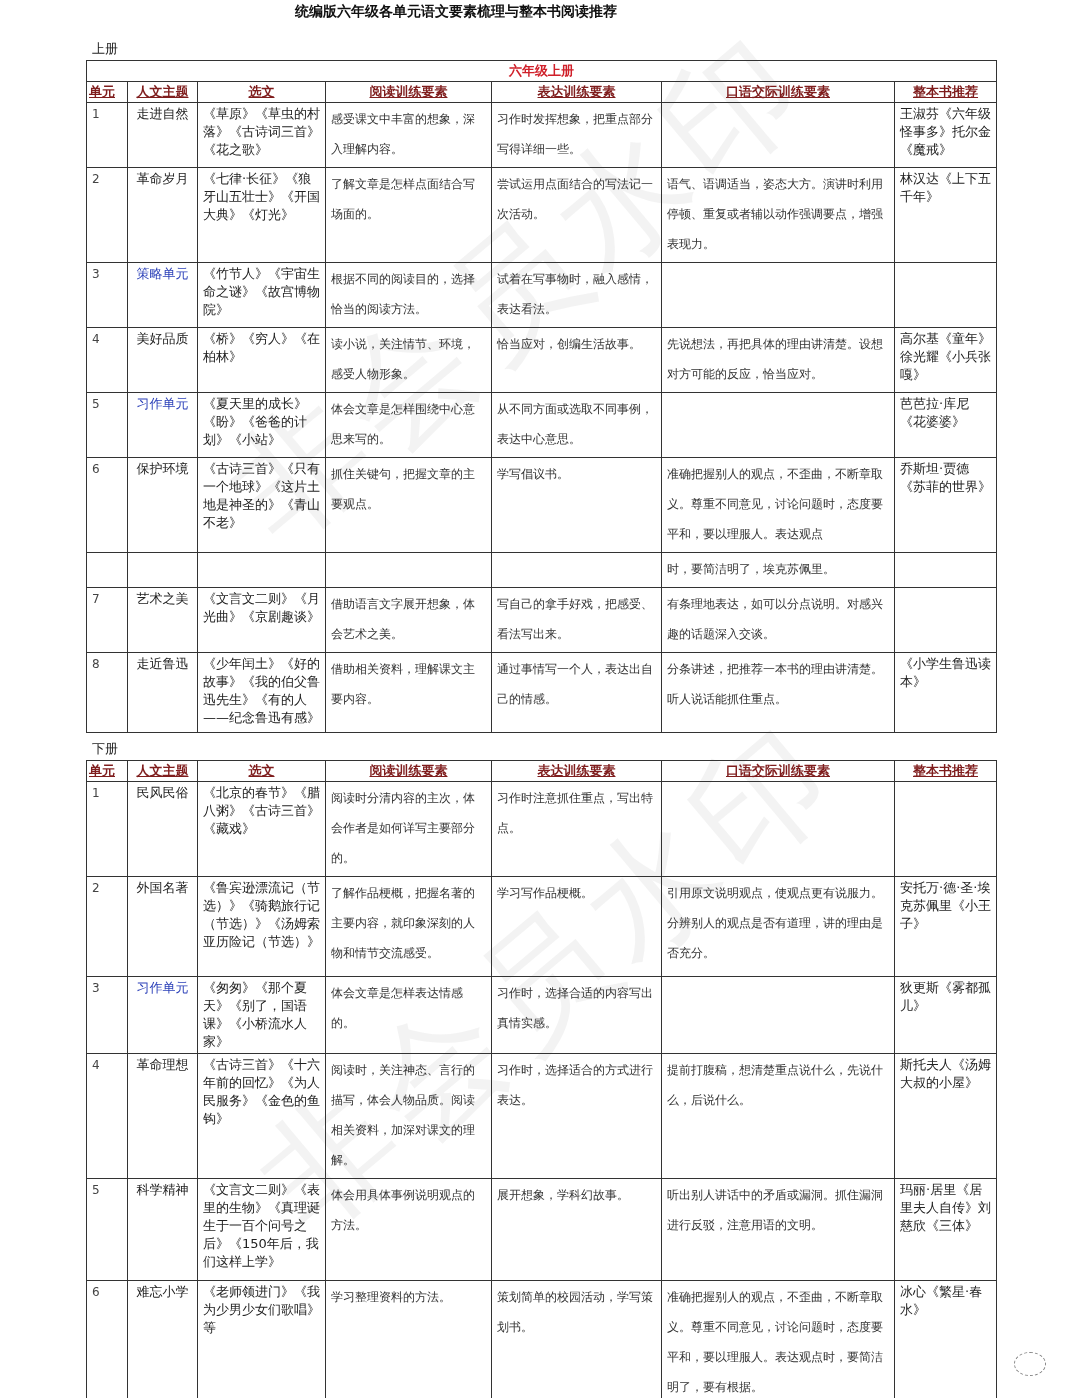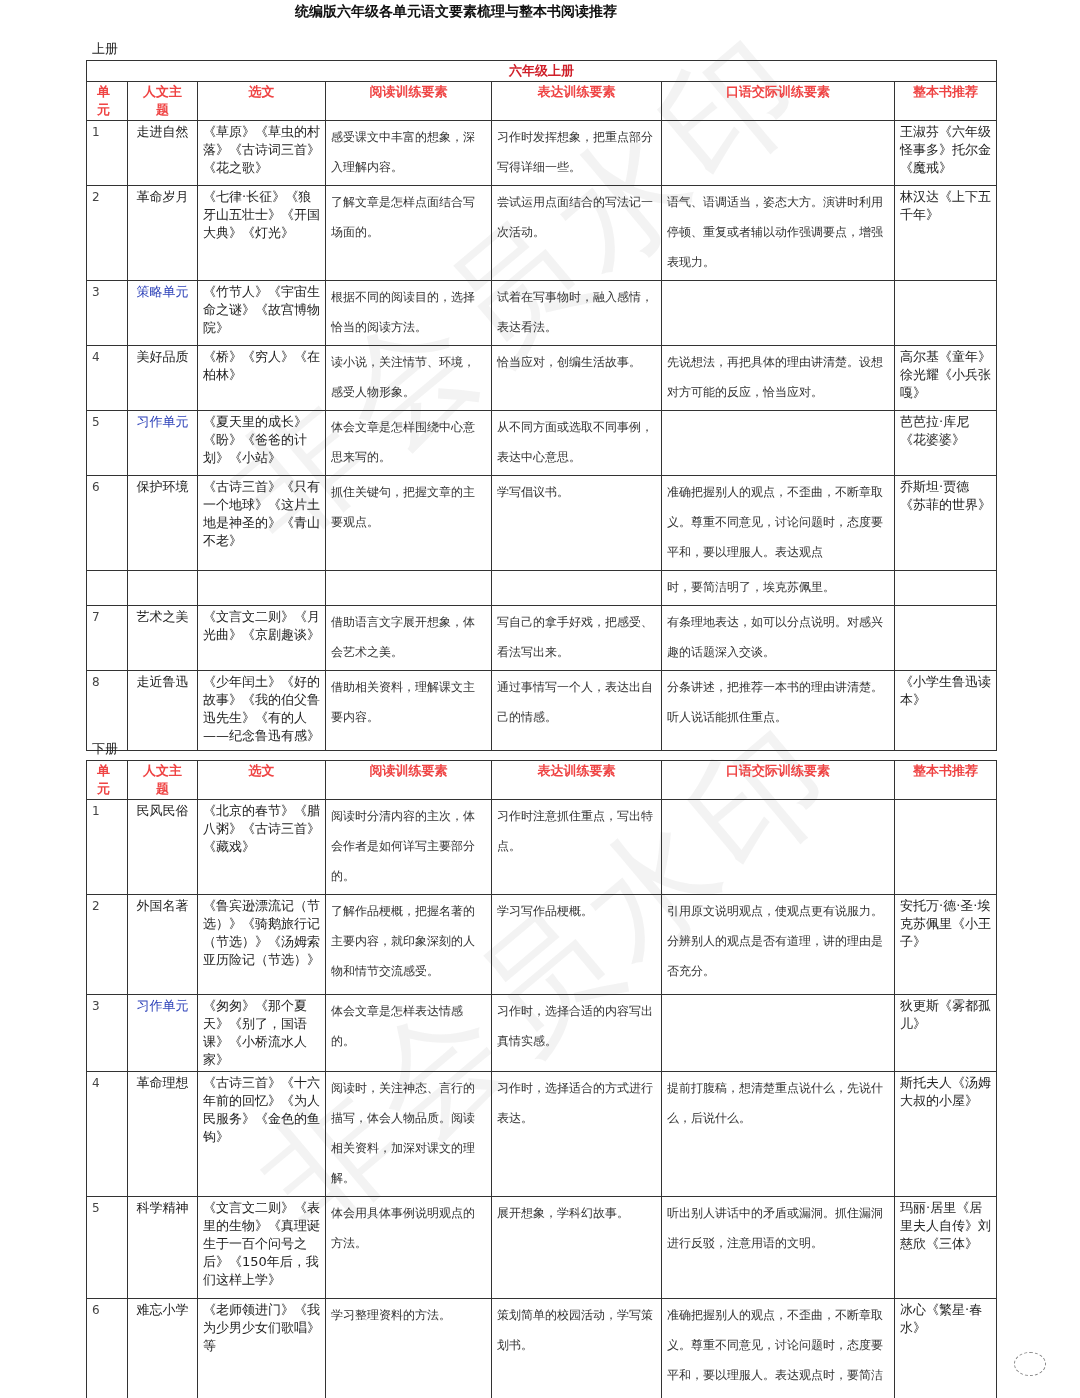--- a/index.html
+++ b/index.html
@@ -25,23 +25,23 @@
     border: 1px solid #333; vertical-align: top; padding: 2px 5px;
     font-size: 13px; line-height: 18px; font-weight: normal;
     overflow: hidden; word-break: break-all;
   }
   .caption-cell {
     text-align: center; color: #d0202a; font-weight: bold !important;
     font-family: "DejaVu Serif", "Liberation Serif", serif;
     height: 16px; padding: 1px 0 !important; font-size: 13px !important;
   }
   .head-cell {
-    color: #ef4444; text-align: center; font-weight: bold !important;
-    font-family: "DejaVu Serif", "Liberation Serif", serif;
-    height: 16px; padding: 1px 10px !important;
+    color: #7f1d1d; text-align: center; font-weight: bold !important;
+    font-family: "DejaVu Serif", "Liberation Serif", serif;
+    height: 16px; padding: 1px 2px !important; text-decoration: underline;
   }
   .head-cell.left { text-align: left; }
   td.num { color: #444; font-size: 12px !important; }
   td.theme { text-align: center; }
   td.theme.blue { color: #2a3fb8; }
   td.read, td.express, td.oral { line-height: 30px !important; font-size: 12px !important; color: #333; font-family: Liberation Mono, monospace; }
   td.books { line-height: 18px; }
   td.texts { line-height: 18px; margin-left: 13px; }
   .watermark {
     position: absolute; font-size: 130px; color: rgba(160,160,160,0.13);

